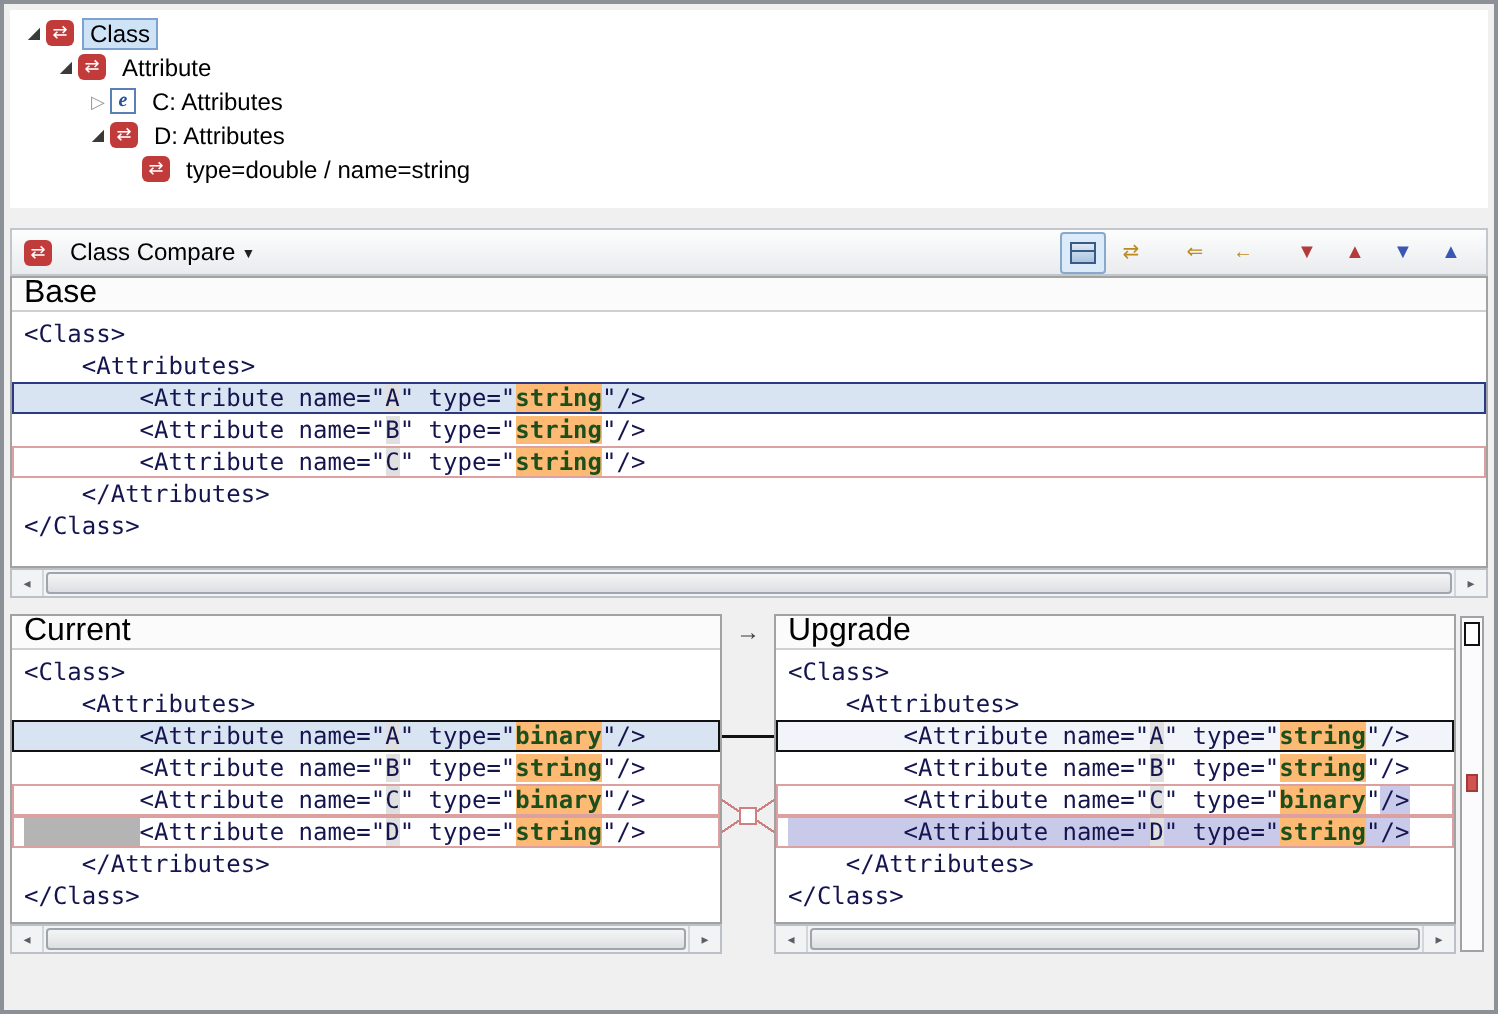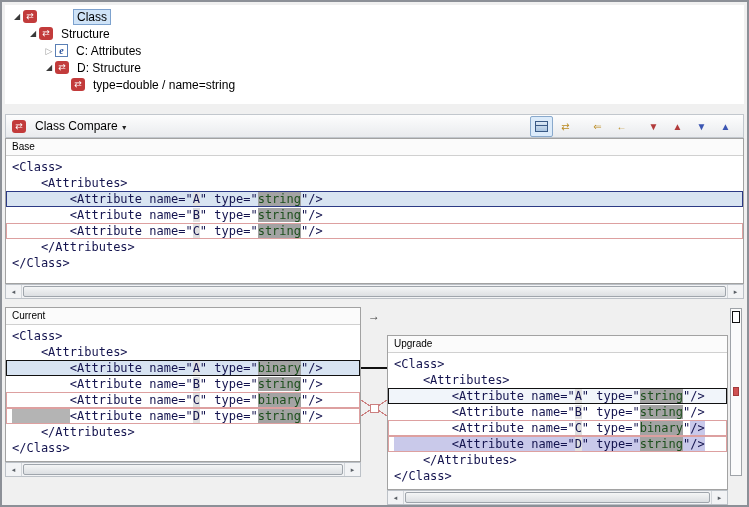--- a/index.html
+++ b/index.html
@@ -14,21 +14,21 @@
   .max-icon::before{content:"";position:absolute;left:0;top:0;right:0;height:2px;background:#474747;}
   .tree{height:96px;flex:0 0 96px;background:#ffffff;padding-top:3px;overflow:hidden;}
   .tree-row{height:17px;display:flex;align-items:center;font-size:12px;color:#000;}
   .expander{width:12px;flex:0 0 12px;text-align:center;font-size:8px;color:#3a3a3a;}
   .expander.collapsed{color:#9a9a9a;font-size:9px;}
   .tree-icon{display:inline-flex;align-items:center;justify-content:center;margin-right:4px;flex:0 0 auto;}
   .icon-diff{width:14px;height:13px;background:#c23b3b;color:#fff;border-radius:3px;font-size:9px;line-height:13px;}
   .icon-attr{width:13px;height:13px;box-sizing:border-box;border:1px solid #5a7fb5;background:#fff;color:#27509b;
     font-family:"Liberation Serif",serif;font-style:italic;font-weight:bold;font-size:10px;}
   .tree-label{padding:0 3px;border:1px solid transparent;white-space:pre;}
-  .tree-label.selected{background:#cfe3f7;border-color:#7da2ce;margin-left:32px;}
+  .tree-label.selected{background:#cfe3f7;border-color:#7da2ce;}
   .sash{height:10px;flex:0 0 10px;}
   .sash2{height:8px;flex:0 0 8px;}
 
   
   .tc-header{height:24px;flex:0 0 24px;box-sizing:border-box;border:1px solid #c2c7cd;
     background:linear-gradient(#fdfdfd,#e9ebee);display:flex;align-items:center;padding:0 6px;}
   .tc-title{font-size:12px;margin:0 3px 0 5px;}
   .dd{font-size:7px;color:#222;margin-top:2px;}
   .toolbar{margin-left:auto;display:flex;align-items:center;}
   .tb-btn{width:21px;height:19px;display:flex;align-items:center;justify-content:center;border:1px solid transparent;
@@ -37,46 +37,46 @@
   .tb-sep{width:8px;height:19px;display:inline-block;}
   .panes-icon{width:13px;height:11px;box-sizing:border-box;border:1px solid #3a5a86;
     background:linear-gradient(#dce9f6,#a9c4e0);position:relative;}
   .panes-icon::after{content:"";position:absolute;left:0;right:0;top:3px;height:1px;background:#3a5a86;}
 
   
   .pane{box-sizing:border-box;border:1px solid #a2a2a2;background:#fff;display:flex;flex-direction:column;overflow:hidden;}
   .pane-base{height:146px;flex:0 0 146px;}
   .pane-bottom{height:155px;flex:0 0 155px;}
   .pane-title{height:17px;flex:0 0 17px;box-sizing:border-box;border-bottom:1px solid #d0d0d0;background:#fbfbfb;
-    font-size:10px;line-height:16px;padding:0 6px;color:#000;}
+    font-size:16px;line-height:16px;padding:0 6px;color:#000;}
   .code{flex:1;overflow:hidden;padding-top:3px;font-family:"DejaVu Sans Mono","Liberation Mono",monospace;
     font-size:12px;color:#14144f;}
   .code-line{height:16px;box-sizing:border-box;line-height:14px;border:1px solid transparent;padding-left:5px;white-space:pre;}
   .h-sel-navy{background:#d8e4f2;border-color:#2c3a85;}
   .h-sel-black{background:#d8e4f2;border-color:#111;}
   .h-sel-light{background:#f1f5fa;border-color:#111;}
   .h-conflict{border-color:#dda0a0;}
   .seg-n{background:#e0e0e0;}
-  .seg-v{background:#a3a3a3;color:#1d4f1d;}
+  .seg-v{background:#fdba74;color:#1d4f1d;font-weight:bold;}
   .seg-a{background:#c9c9ea;}
   .seg-g{background:#b4b4b4;}
 
   
   .hscroll{height:15px;flex:0 0 15px;box-sizing:border-box;background:#f2f3f5;border:1px solid #bcc1c7;
     display:flex;align-items:stretch;}
   .scroll-btn{width:15px;flex:0 0 15px;display:flex;align-items:center;justify-content:center;font-size:7px;
     color:#5a5f66;background:#f2f3f5;border-right:1px solid #d2d6da;cursor:default;}
   .scroll-btn.right{border-right:none;border-left:1px solid #d2d6da;}
   .scroll-thumb{flex:1;margin:1px;background:linear-gradient(#f4f5f6,#dcdfe2);border:1px solid #9fa5ac;border-radius:2px;}
 
   
   .bottom{display:flex;height:170px;flex:0 0 170px;}
   .bcol{display:flex;flex-direction:column;}
   .bcol-left{width:356px;flex:0 0 356px;}
-  .bcol-right{width:341px;flex:0 0 341px;margin-top:28px;}
+  .bcol-right{width:341px;flex:0 0 341px;}
   .ccol{width:26px;flex:0 0 26px;display:flex;flex-direction:column;}
   .chead{height:18px;flex:0 0 18px;display:flex;align-items:center;justify-content:center;font-size:12px;
     font-weight:bold;color:#3c3c3c;}
   .csvg{display:block;flex:0 0 136px;}
   .cfoot{flex:1;}
   .rcol{width:16px;flex:0 0 16px;position:relative;}
   .ruler{position:absolute;top:1px;left:2px;width:12px;height:168px;box-sizing:border-box;border:1px solid #9fa3a8;
     background:#fbfbfb;}
   .marker-selected{position:absolute;left:1px;right:1px;height:10px;background:#fff;border:1px solid #101010;}
   .marker-conflict{position:absolute;left:2px;right:2px;height:7px;background:#d05252;border:1px solid #a33a3a;}
@@ -89,31 +89,31 @@
 
   <div class="tree">
       <div class="tree-row" style="padding-left: 6px;">
         <span class="expander">◢</span>
         <span class="tree-icon icon-diff">⇄</span>
         <span class="tree-label selected">Class</span>
       </div>
       <div class="tree-row" style="padding-left: 22px;">
         <span class="expander">◢</span>
         <span class="tree-icon icon-diff">⇄</span>
-        <span class="tree-label">Structure</span>
+        <span class="tree-label">Attribute</span>
       </div>
       <div class="tree-row" style="padding-left: 38px;">
         <span class="expander collapsed">▷</span>
         <span class="tree-icon icon-attr">e</span>
         <span class="tree-label">C: Attributes</span>
       </div>
       <div class="tree-row" style="padding-left: 38px;">
         <span class="expander">◢</span>
         <span class="tree-icon icon-diff">⇄</span>
-        <span class="tree-label">D: Structure</span>
+        <span class="tree-label">D: Attributes</span>
       </div>
       <div class="tree-row" style="padding-left: 54px;">
         <span class="expander"></span>
         <span class="tree-icon icon-diff">⇄</span>
         <span class="tree-label">type=double / name=string</span>
       </div>
     </div>
 
   <div class="sash"></div>
 

